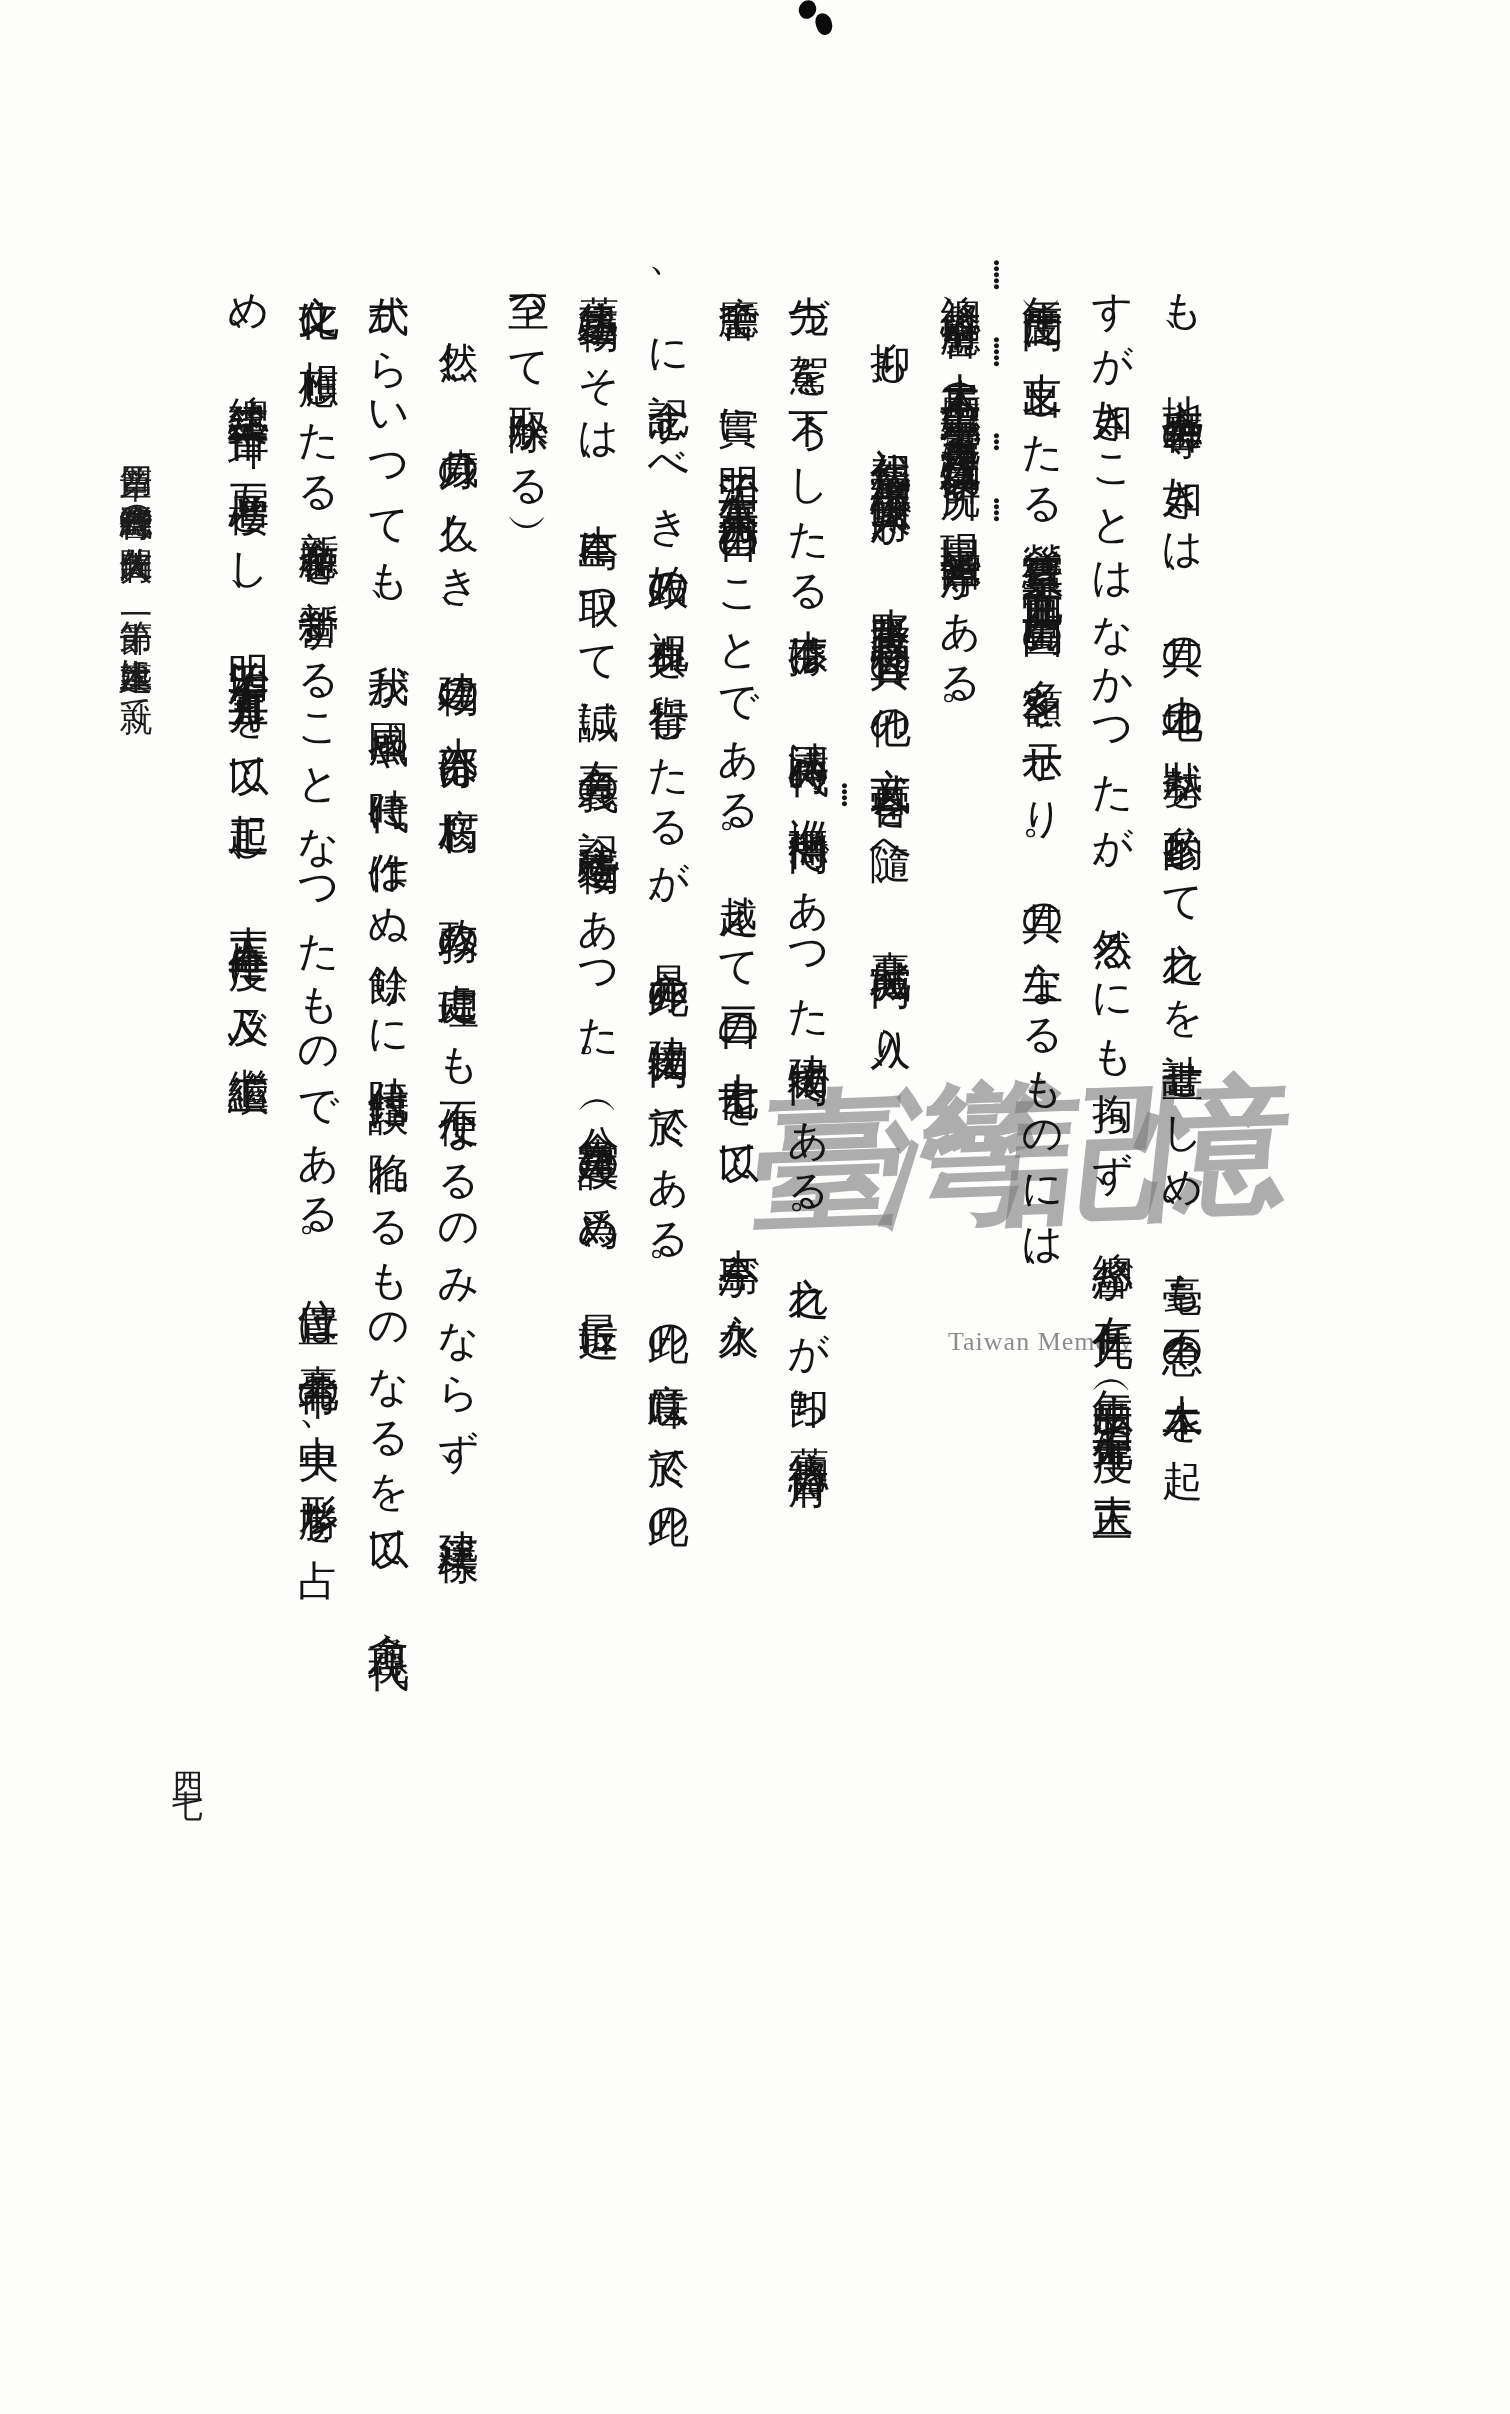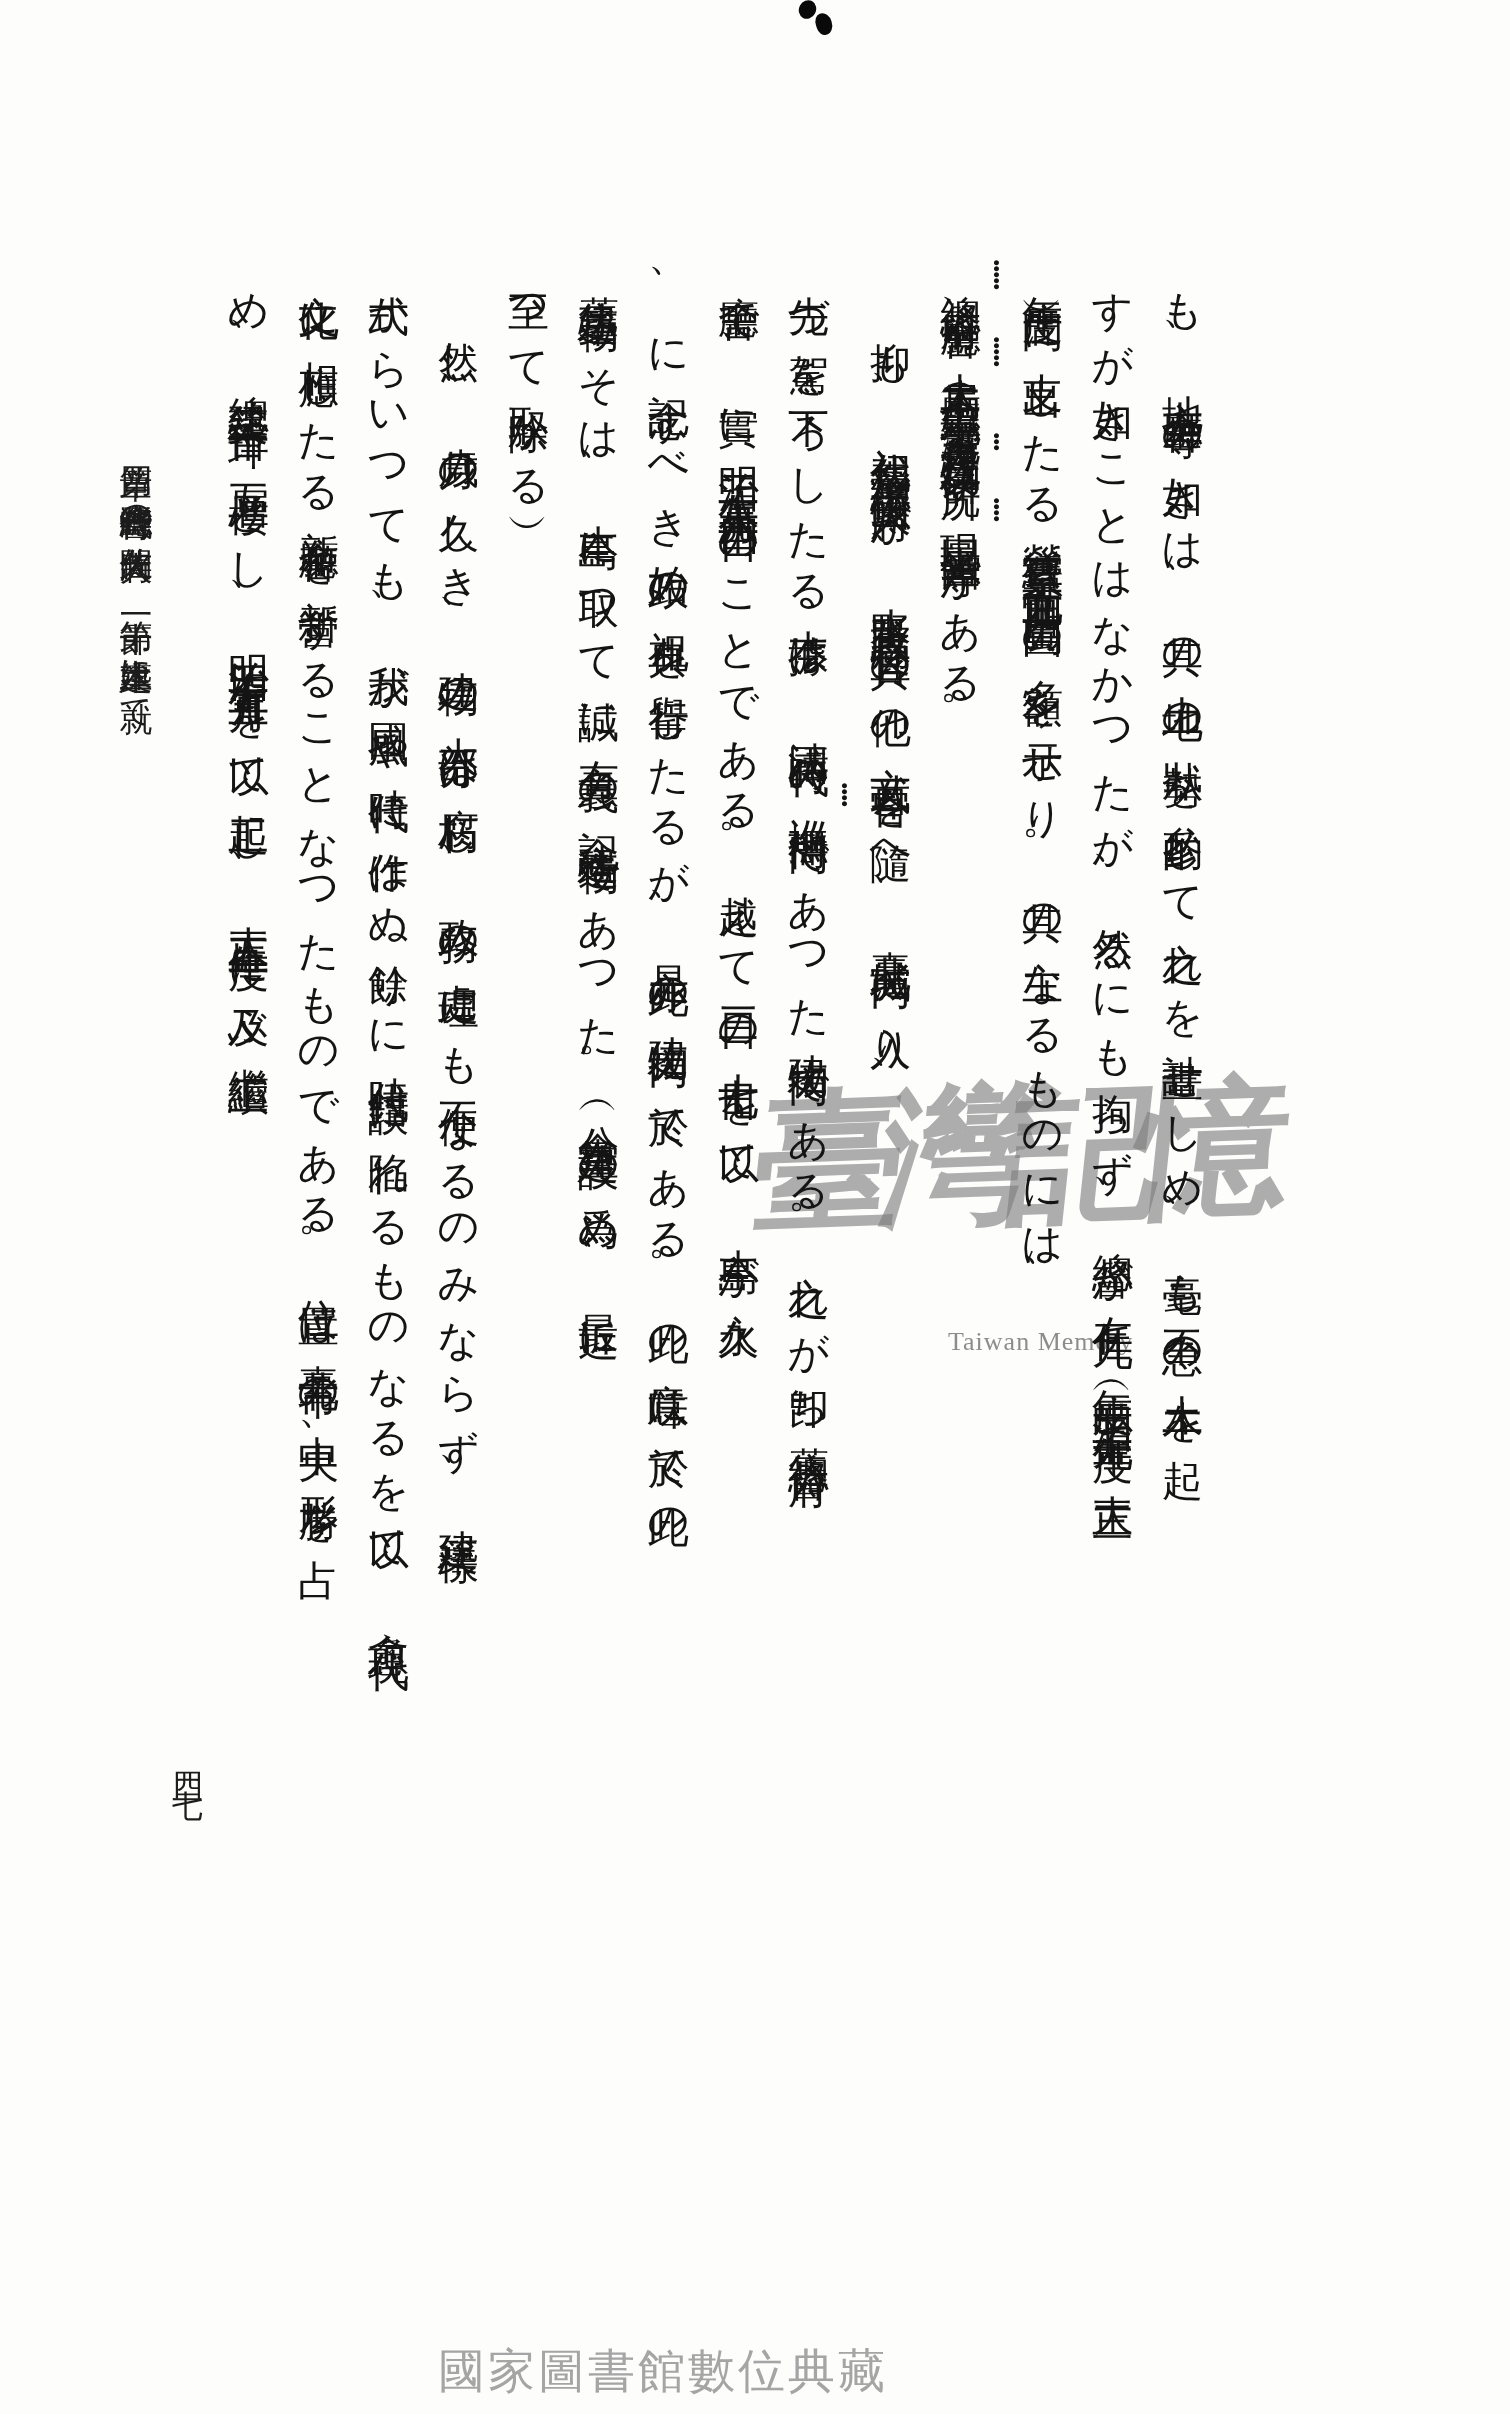--- a/index.html
+++ b/index.html
@@ -135,15 +135,14 @@
       <div class="col indent"><span>然し、歲月の久しき、建物の大部分は腐朽し、政務の處理にも不便なるのみならず、建築樣</span></div>
       <div class="col"><span>式からいつても、我が國風や時代に作はぬ餘りに時代錯誤に陷れるものなるを以て、愈々現代</span></div>
       <div class="col"><span>文化に相應したる新廳舍を新營することゝなつたものである。位置は臺北市の中央、形勝を占</span></div>
       <div class="col"><span>め、總建築二千百坪、五層樓とし、明治四十五年五月を以て起工し、大正五年度に及ぶ繼續工</span></div>
     </div>
 
   <div class="chapter-heading">第四章　臺灣總督時代の佐久間大將　　第十一節　土木建築に就て</div>
 
   <div class="page-number">四二七</div>
 
-  <div class="wm-bottom">國家圖書館數位典藏</div>
 
 </div>
 
 </body></html>

